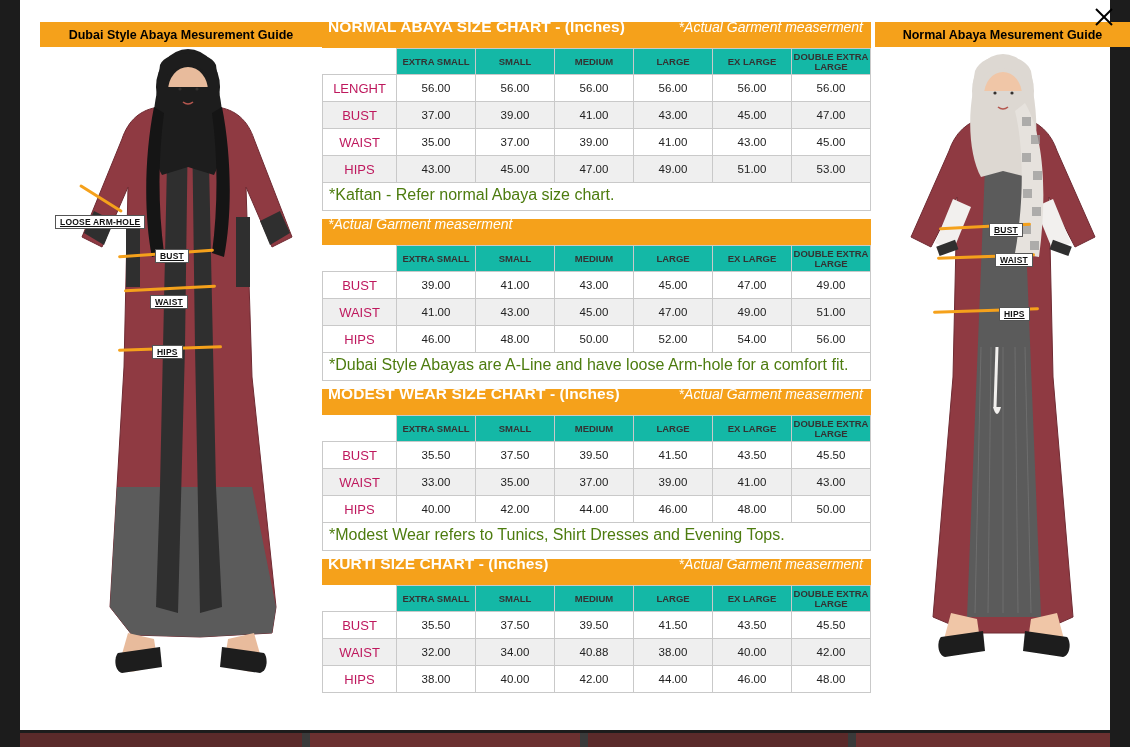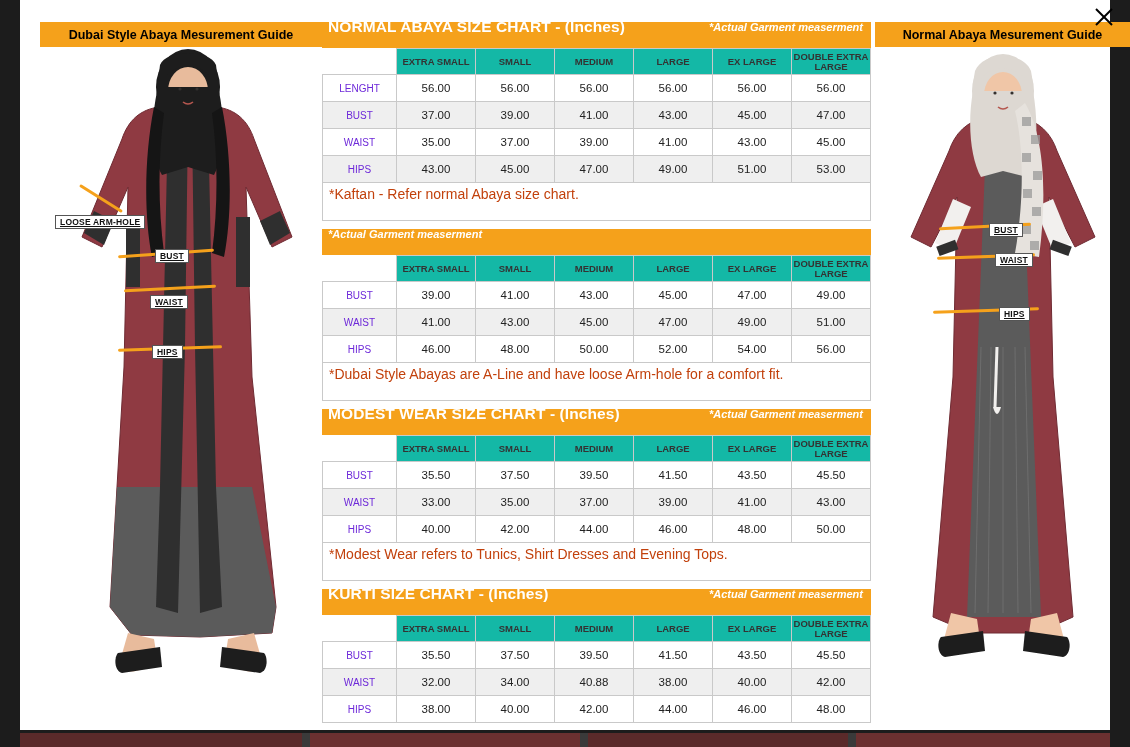--- a/index.html
+++ b/index.html
@@ -78,23 +78,22 @@
     padding: 0 8px 16px 6px;
   }
   .chart-header .ct {
     color: #fff;
     font-size: 15.5px;
     font-weight: bold;
     letter-spacing: .1px;
   }
   .chart-header .cn {
     color: #ffffff;
-    font-size: 11px;
+    font-size: 14px;
     font-style: italic;
-    font-weight: bold;
   }
   table.sizechart {
     width: 100%;
     border-collapse: collapse;
     table-layout: fixed;
   }
   table.sizechart th, table.sizechart td {
     border: 1px solid #c9c9c9;
     text-align: center;
     font-size: 11.5px;
@@ -106,36 +105,36 @@
   table.sizechart th {
     font-size: 9.5px;
     color: #333;
     font-weight: bold;
     height: 26px;
     background: #14b8a6;
     line-height: 10px;
   }
   table.sizechart th.corner { border-left: none; border-top: none; background: #fff; }
   table.sizechart tr td:first-child {
-    font-size: 10px;
-    color: #6d28d9;
+    font-size: 13px;
+    color: #be185d;
     font-weight: normal;
     background: #fff;
   }
   table.sizechart tr:nth-child(odd) td { background: #efefef; }
   table.sizechart tr:nth-child(even) td { background: #ffffff; }
   table.sizechart col.lbl { width: 74px; }
   .chart-note {
     border: 1px solid #c9c9c9;
     border-top: none;
     background: #fff;
-    font-size: 14px;
-    color: #c2410c;
+    font-size: 16px;
+    color: #4d7c0f;
     padding: 3px 0 4px 6px;
-    height: 38px;
+    height: 28px;
   }
   .calloutbox {
     position: absolute;
     background: #fff;
     border: 1px solid #555;
     font-size: 8.5px;
     font-weight: bold;
     color: #111;
     padding: 1px 4px;
     white-space: nowrap;

